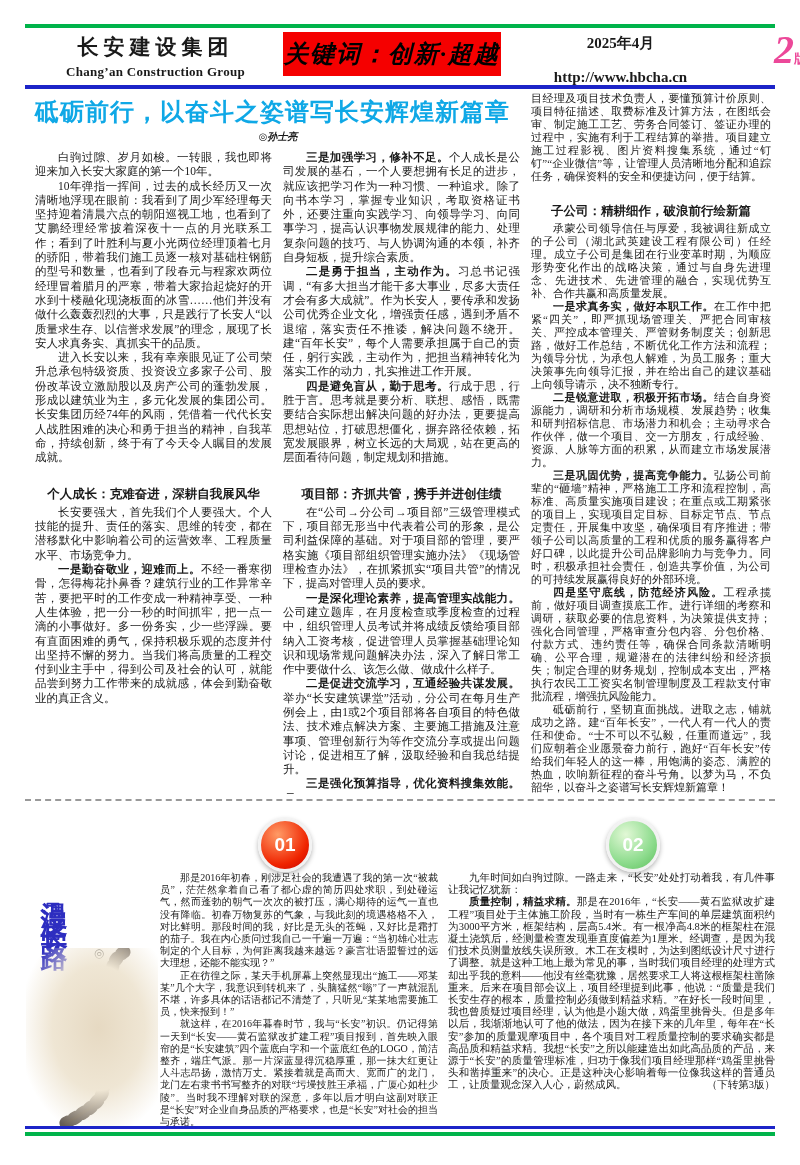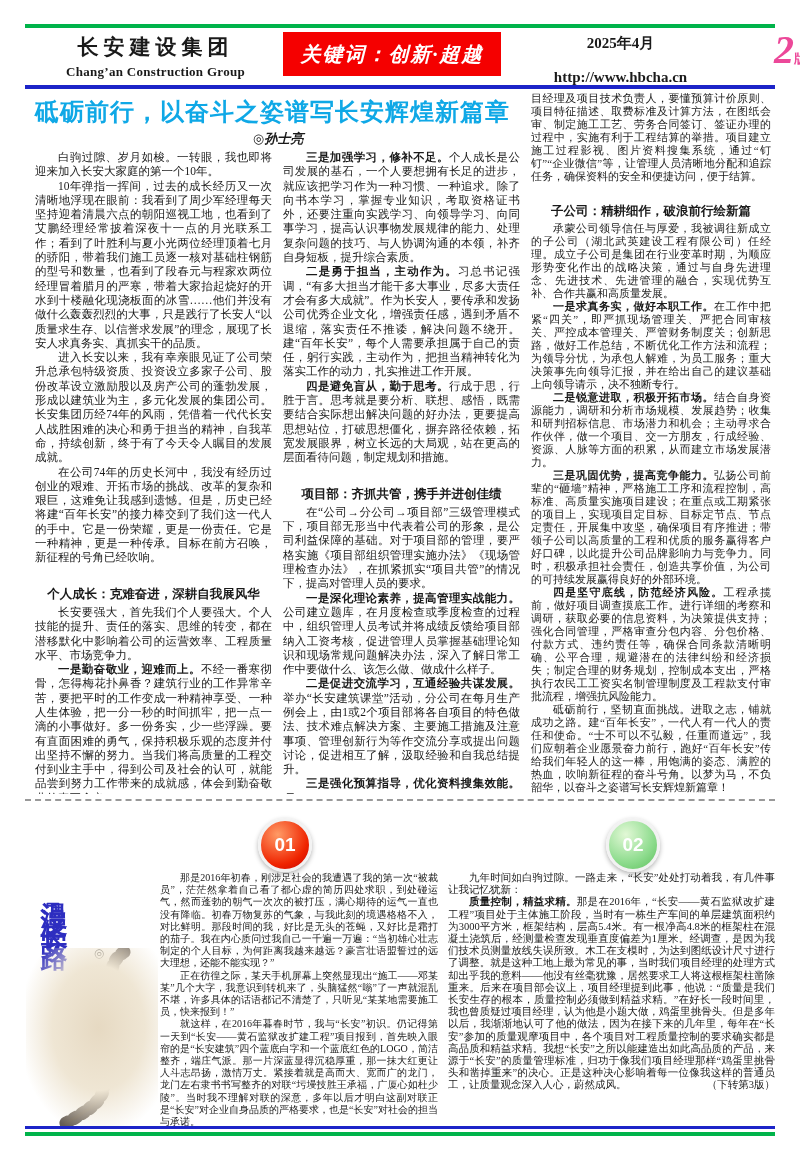--- a/index.html
+++ b/index.html
@@ -10,33 +10,33 @@
   .rule-blue-head{top:85px;height:4px;background:#1c24c8;}
   .rule-blue-foot{top:1126px;height:3px;background:#1c24c8;}
   .rule-green-foot{top:1132px;height:4px;background:#00b34a;}
 
   
   .masthead{position:absolute;left:38px;top:33px;width:235px;text-align:center;}
   .masthead-cn{font-size:21px;font-weight:bold;letter-spacing:5px;}
   .masthead-en{font-size:13px;font-weight:bold;margin-top:3px;letter-spacing:0.3px;}
   .banner{position:absolute;left:283px;top:32px;width:218px;height:44px;background:#f50000;
           display:flex;align-items:center;justify-content:center;}
-  .banner span{color:#ffffff;font-size:20px;font-weight:bold;font-style:italic;letter-spacing:2px;font-family:Liberation Serif, serif;}
+  .banner span{color:#000000;font-size:24px;font-weight:bold;font-style:italic;letter-spacing:2px;font-family:Liberation Serif, serif;}
   .issue{position:absolute;left:518px;top:34px;width:205px;text-align:center;font-weight:bold;}
   .issue-date{font-size:15px;}
   .issue-url{font-size:15px;margin-top:16px;}
   .pagenum{position:absolute;right:28px;top:26px;color:#ec4899;white-space:nowrap;}
   .pagenum .num{font-size:40px;font-weight:bold;font-style:italic;}
   .pagenum .suffix{font-size:13px;font-weight:bold;}
 
   
   .a1-title{position:absolute;left:35px;top:96px;width:486px;text-align:left;
             font-size:24px;font-weight:bold;color:#0fa8e6;letter-spacing:1px;}
   .a1-author{position:absolute;left:35px;top:130px;width:486px;text-align:center;
-             font-size:13px;font-weight:bold;font-style:italic;}
+             font-size:10px;font-weight:bold;font-style:italic;}
   .col{position:absolute;overflow:hidden;text-align:justify;}
   .col p{margin:0;text-indent:2em;}
   .col p.cont{text-indent:0;}
   .col h3{margin:22px 0 4px;text-align:center;font-size:12.5px;font-weight:bold;}
   .col b{font-weight:bold;}
   #a1c1{left:35px;top:150px;width:237px;height:644px;font-size:11.5px;line-height:14.3px;}
   #a1c2{left:283px;top:150px;width:237px;height:644px;font-size:11.5px;line-height:14.3px;}
   #a1c3{left:531px;top:92px;width:240px;height:702px;font-size:11px;line-height:13px;}
 
   
@@ -81,21 +81,20 @@
   <div class="pagenum">
     <span class="num">2</span><span class="suffix">版</span>
   </div>
 
   <div class="a1-title">砥砺前行，以奋斗之姿谱写长安辉煌新篇章</div>
   <div class="a1-author">◎孙士亮</div>
   <div class="col" id="a1c1">
       <p>白驹过隙、岁月如梭。一转眼，我也即将迎来加入长安大家庭的第一个10年。</p>
       <p>10年弹指一挥间，过去的成长经历又一次清晰地浮现在眼前：我看到了周少军经理每天坚持迎着清晨六点的朝阳巡视工地，也看到了艾鹏经理经常披着深夜十一点的月光联系工作；看到了叶胜利与夏小光两位经理顶着七月的骄阳，带着我们施工员逐一核对基础柱钢筋的型号和数量，也看到了段春元与程家欢两位经理冒着腊月的严寒，带着大家抬起烧好的开水到十楼融化现浇板面的冰雪……他们并没有做什么轰轰烈烈的大事，只是践行了长安人“以质量求生存、以信誉求发展”的理念，展现了长安人求真务实、真抓实干的品质。</p>
       <p>进入长安以来，我有幸亲眼见证了公司荣升总承包特级资质、投资设立多家子公司、股份改革设立激励股以及房产公司的蓬勃发展，形成以建筑业为主，多元化发展的集团公司。长安集团历经74年的风雨，凭借着一代代长安人战胜困难的决心和勇于担当的精神，自我革命，持续创新，终于有了今天令人瞩目的发展成就。</p>
-      <p>在公司74年的历史长河中，我没有经历过创业的艰难、开拓市场的挑战、改革的复杂和艰巨，这难免让我感到遗憾。但是，历史已经将建“百年长安”的接力棒交到了我们这一代人的手中。它是一份荣耀，更是一份责任。它是一种精神，更是一种传承。目标在前方召唤，新征程的号角已经吹响。</p>
       <h3>个人成长：克难奋进，深耕自我展风华</h3>
       <p>长安要强大，首先我们个人要强大。个人技能的提升、责任的落实、思维的转变，都在潜移默化中影响着公司的运营效率、工程质量水平、市场竞争力。</p>
       <p><b>一是勤奋敬业，迎难而上。</b>不经一番寒彻骨，怎得梅花扑鼻香？建筑行业的工作异常辛苦，要把平时的工作变成一种精神享受、一种人生体验，把一分一秒的时间抓牢，把一点一滴的小事做好。多一份务实，少一些浮躁。要有直面困难的勇气，保持积极乐观的态度并付出坚持不懈的努力。当我们将高质量的工程交付到业主手中，得到公司及社会的认可，就能品尝到努力工作带来的成就感，体会到勤奋敬业的真正含义。</p>
     </div>
   <div class="col" id="a1c2">
       <p><b>三是加强学习，修补不足。</b>个人成长是公司发展的基石，一个人要想拥有长足的进步，就应该把学习作为一种习惯、一种追求。除了向书本学习，掌握专业知识，考取资格证书外，还要注重向实践学习、向领导学习、向同事学习，提高认识事物发展规律的能力、处理复杂问题的技巧、与人协调沟通的本领，补齐自身短板，提升综合素质。</p>
       <p><b>二是勇于担当，主动作为。</b>习总书记强调，“有多大担当才能干多大事业，尽多大责任才会有多大成就”。作为长安人，要传承和发扬公司优秀企业文化，增强责任感，遇到矛盾不退缩，落实责任不推诿，解决问题不绕开。建“百年长安”，每个人需要承担属于自己的责任，躬行实践，主动作为，把担当精神转化为落实工作的动力，扎实推进工作开展。</p>
       <p><b>四是避免盲从，勤于思考。</b>行成于思，行胜于言。思考就是要分析、联想、感悟，既需要结合实际想出解决问题的好办法，更要提高思想站位，打破思想僵化，摒弃路径依赖，拓宽发展眼界，树立长远的大局观，站在更高的层面看待问题，制定规划和措施。</p>
       <h3>项目部：齐抓共管，携手并进创佳绩</h3>
       <p>在“公司→分公司→项目部”三级管理模式下，项目部无形当中代表着公司的形象，是公司利益保障的基础。对于项目部的管理，要严格实施《项目部组织管理实施办法》《现场管理检查办法》，在抓紧抓实“项目共管”的情况下，提高对管理人员的要求。</p>

